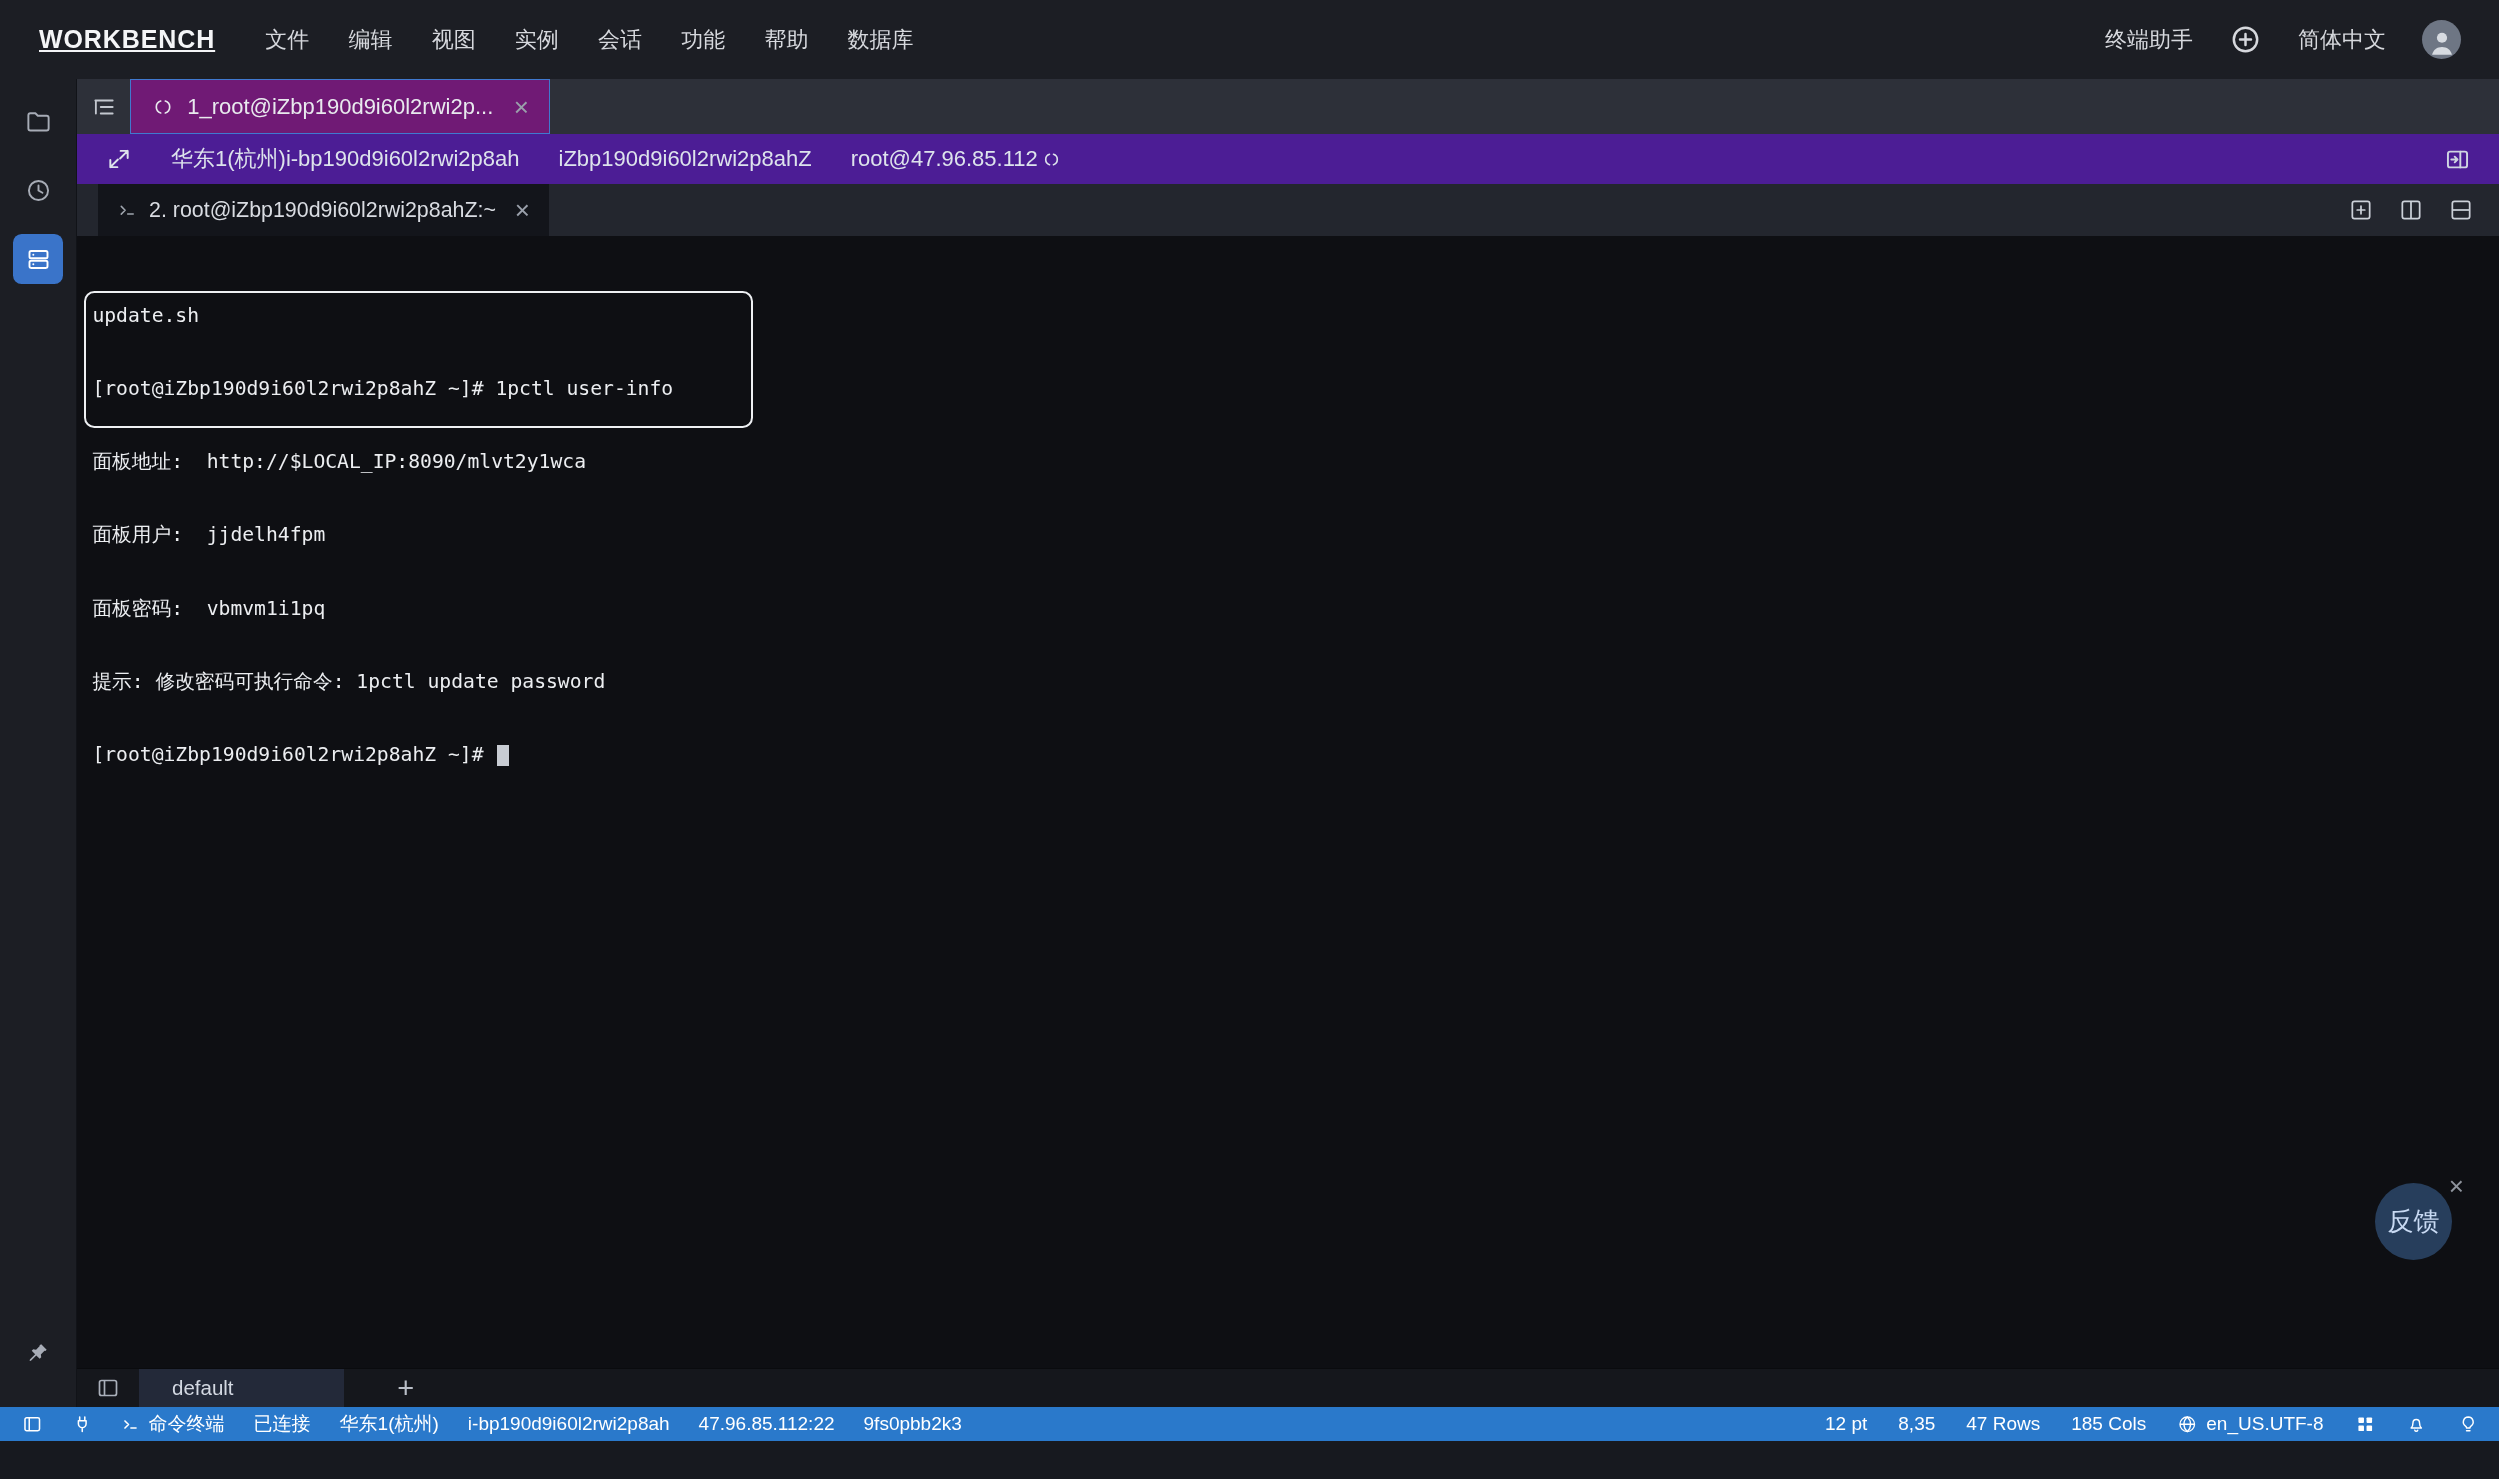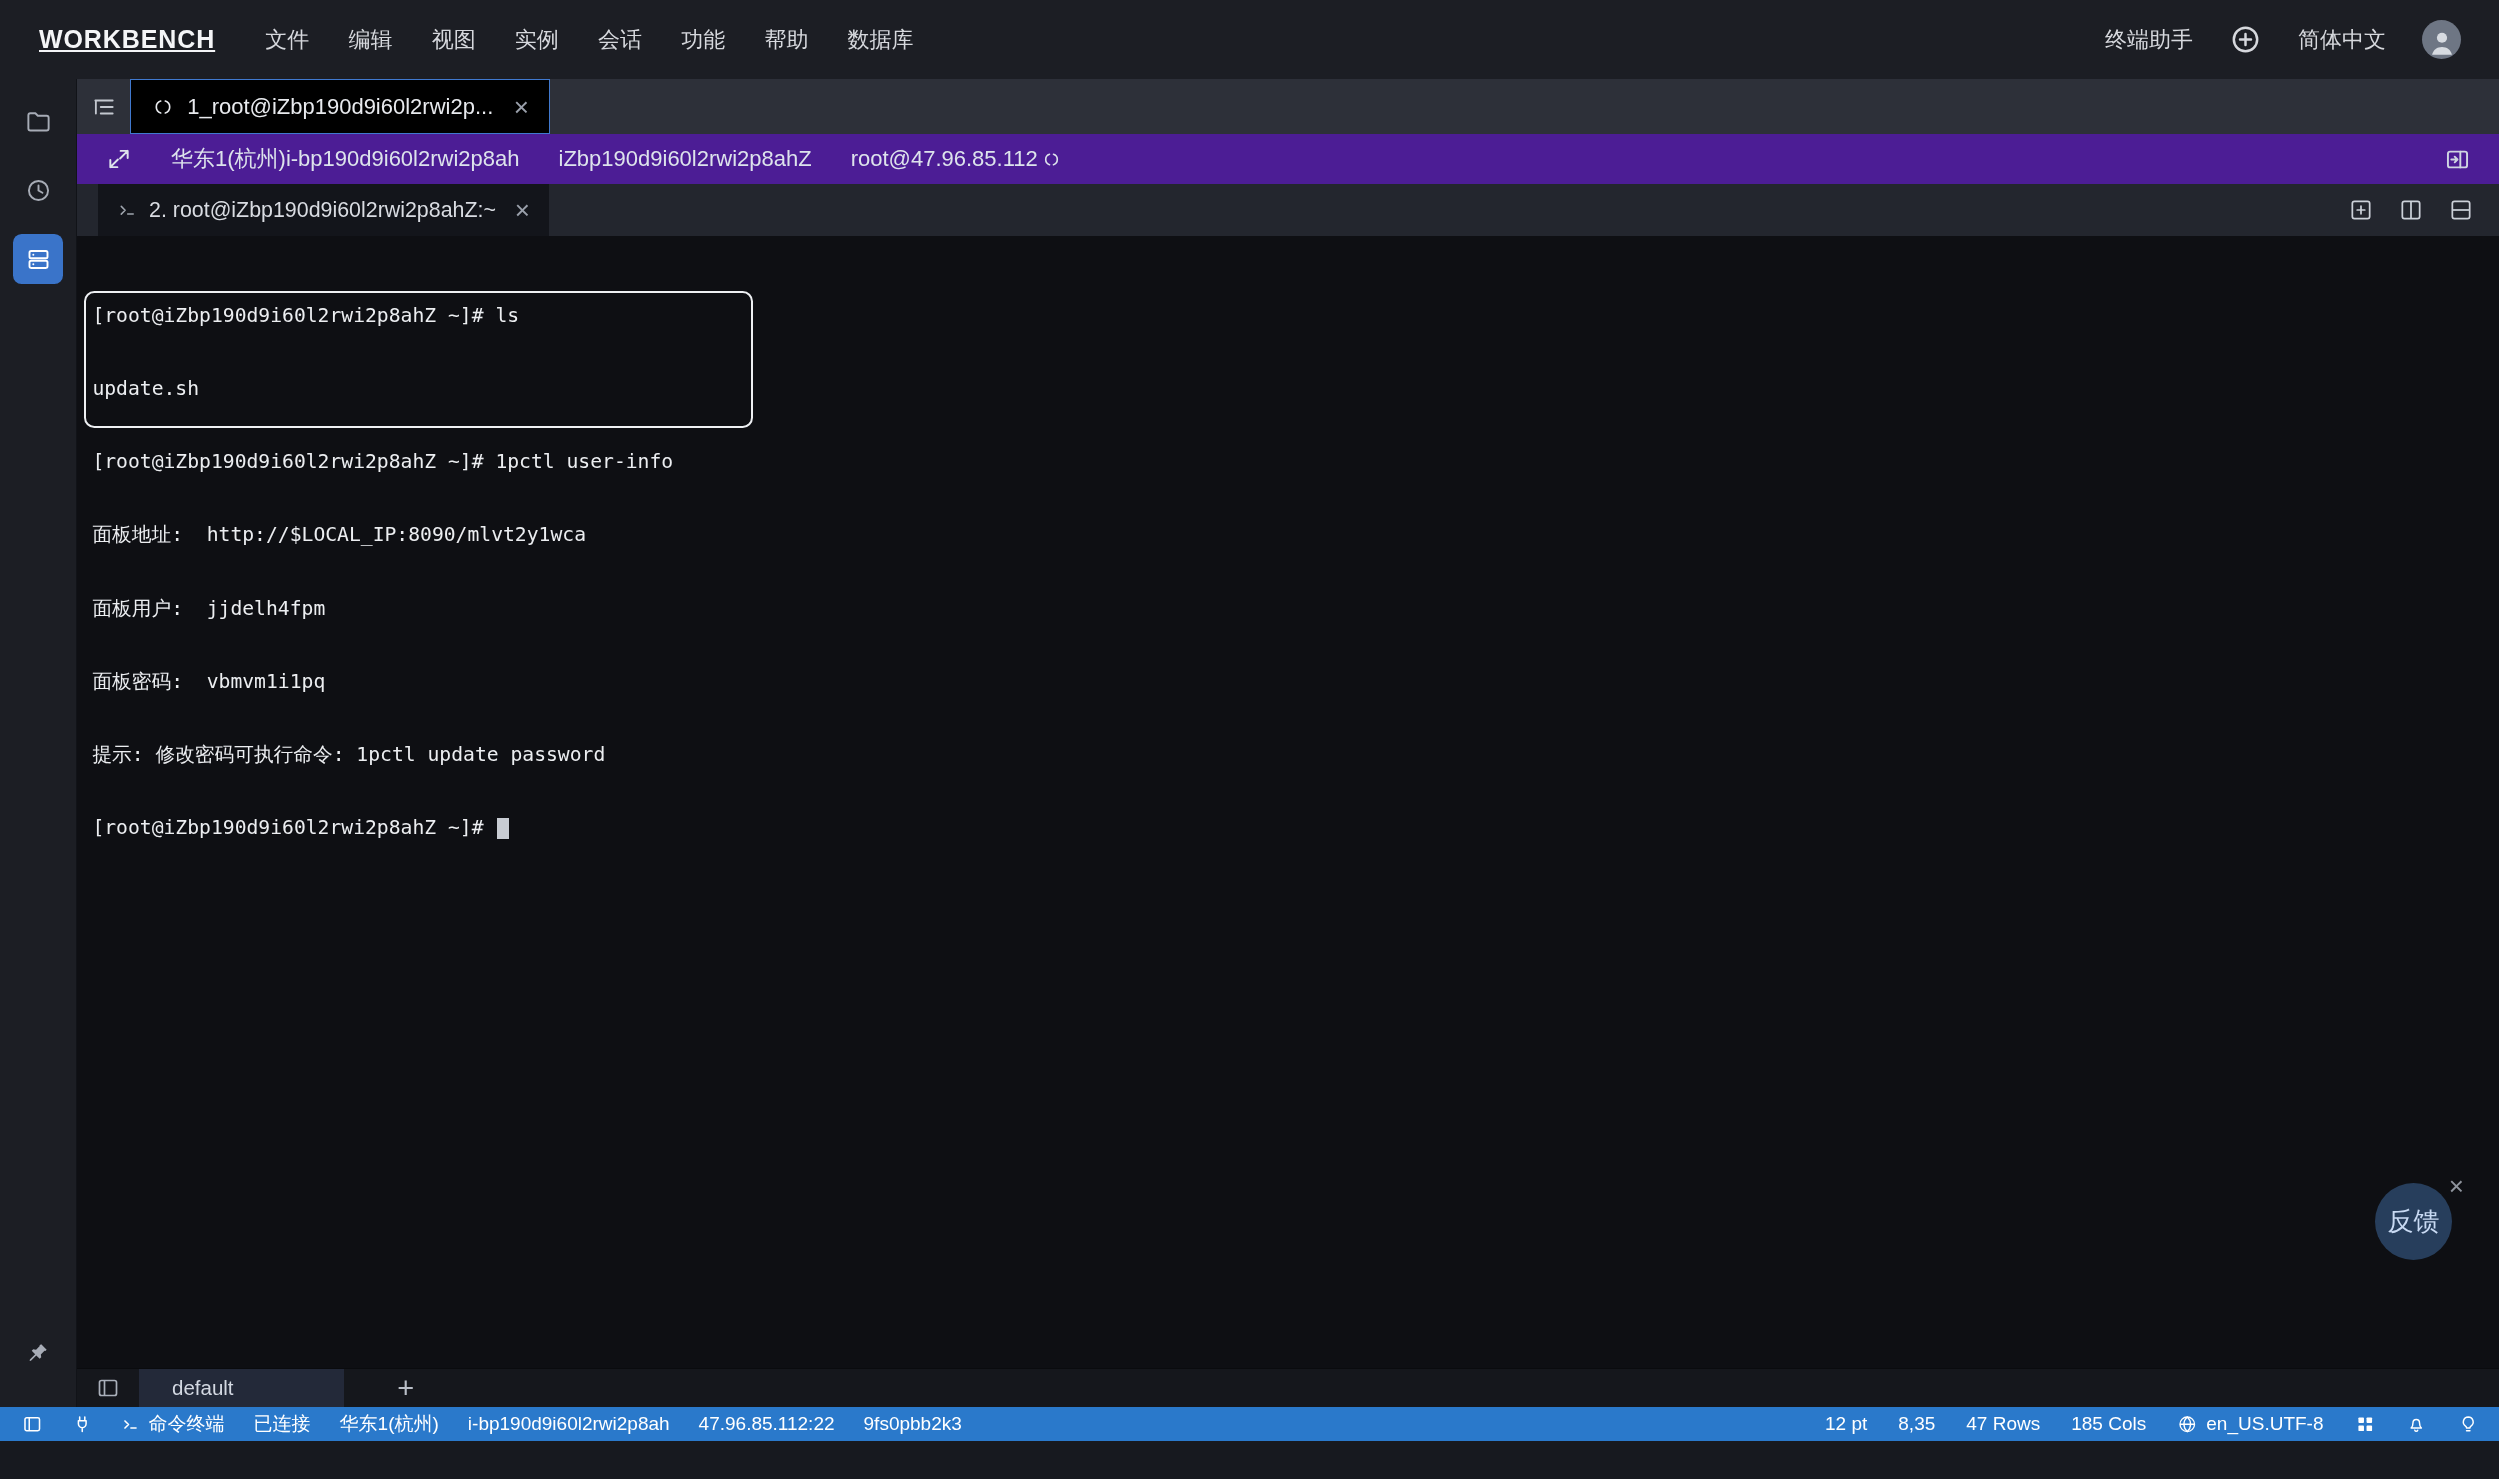--- a/index.html
+++ b/index.html
@@ -21,21 +21,21 @@
   .body-row { display:flex; height:1328px; }
   .activity-bar { width:77px; background:#1c1e24; border-right:0.9px solid #111318; display:flex; flex-direction:column; align-items:center; padding:17px 0 29px; gap:19px; }
   .act-btn { width:50px; height:50px; border-radius:8.6px; display:flex; align-items:center; justify-content:center; color:#a7acb6; }
   .act-btn.active { background:#3a74c9; color:#ffffff; }
   .act-spacer { flex:1; }
 
   .content { flex:1; min-width:0; display:flex; flex-direction:column; }
 
   .tabstrip { height:55px; background:#2d3039; display:flex; align-items:stretch; }
   .tree-btn { width:53px; display:flex; align-items:center; justify-content:center; color:#c3c7cf; }
-  .session-tab { display:flex; align-items:center; gap:13.7px; padding:0 20.5px; background:#000000; border:1.7px solid #4079cf; color:#e8eaee; font-size:22px;text-align:right; }
+  .session-tab { display:flex; align-items:center; gap:13.7px; padding:0 20.5px; background:#701a75; border:1.7px solid #4079cf; color:#e8eaee; font-size:22px;text-align:right; }
   .tab-close { color:#9aa0ab; font-size:26px; line-height:1; margin-left:6.8px; cursor:default; }
 
   .connbar { height:50px; background:#4c1d95; display:flex; align-items:center; padding:16px 29px; gap:39px; font-size:22px; color:#dde3ec; }
   .conn-login { display:flex; align-items:center; gap:4px; }
   .connbar-right { margin-left:auto; color:#cfd6e2; }
 
   .subtabstrip { height:52px; background:#23262e; display:flex; align-items:stretch; }
   .term-tab { margin-left:20.5px; display:flex; align-items:center; gap:12px; padding:0 19px; background:#13151b; color:#d9dce2; font-size:21.4px; }
   .term-tab .icon { color:#9fa5ae; }
   .subtab-actions { margin-left:auto; display:flex; align-items:center; gap:24px; padding-right:26px; color:#ccd1d9; }
@@ -202,21 +202,20 @@
         <span class="icon">
           <svg width="26" height="26" viewBox="0 0 24 24" fill="none" stroke="currentColor" stroke-width="1.6">
             <rect x="4" y="4" width="16" height="16" rx="2"></rect>
               <path d="M4 12h16"></path>
           </svg>
         </span>
       </div>
     </div>
 
     <div class="terminal">
-      <div class="term-line">[root@iZbp190d9i60l2rwi2p8ahZ ~]# ls</div>
       <div class="term-line">update.sh</div>
       <div class="term-line">[root@iZbp190d9i60l2rwi2p8ahZ ~]# 1pctl user-info</div>
       <div class="term-line">面板地址:  http://$LOCAL_IP:8090/mlvt2y1wca</div>
       <div class="term-line">面板用户:  jjdelh4fpm</div>
       <div class="term-line">面板密码:  vbmvm1i1pq</div>
       <div class="term-line">提示: 修改密码可执行命令: 1pctl update password</div>
       <div class="term-line"><span>[root@iZbp190d9i60l2rwi2p8ahZ ~]# </span><span class="cursor"></span></div>
       <div class="hl-box"></div>
     </div>
 

